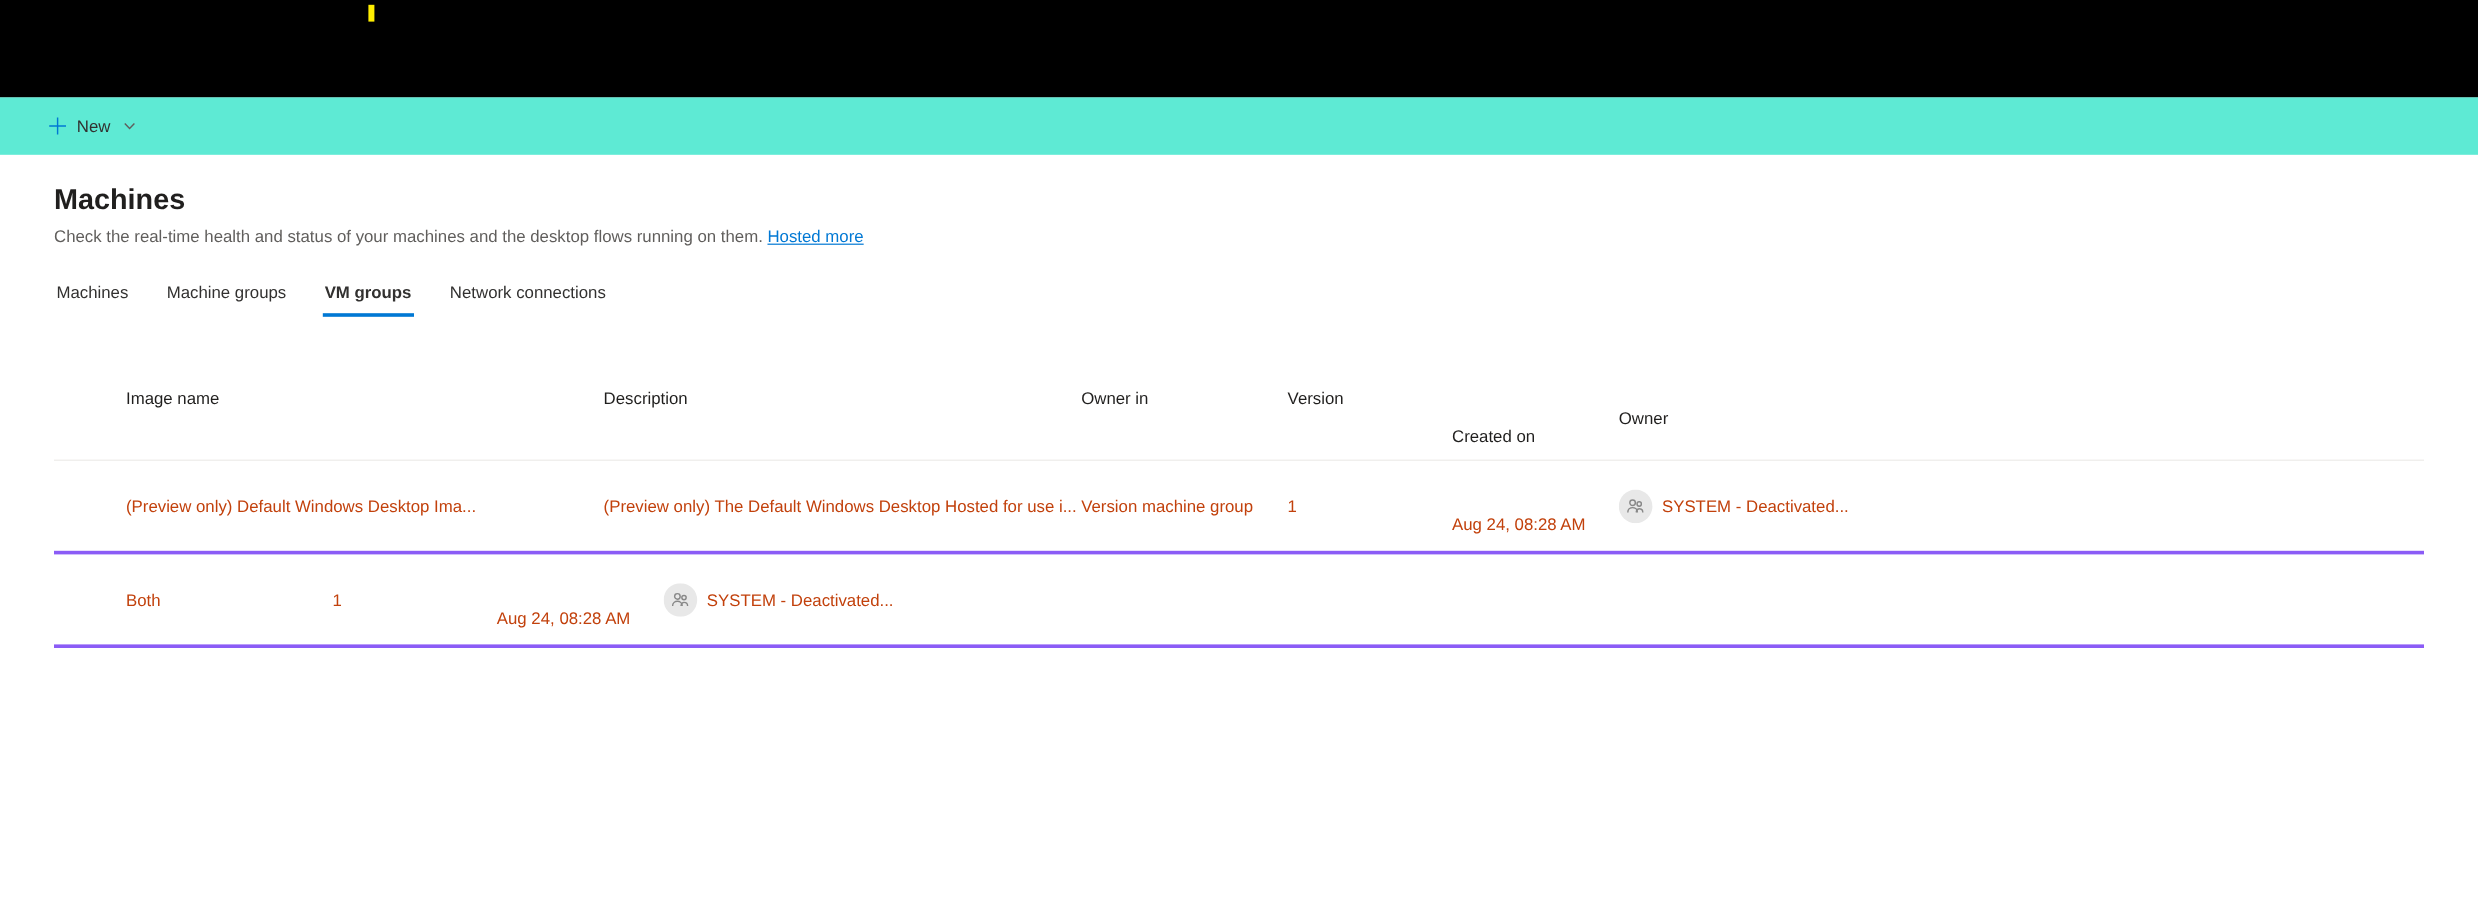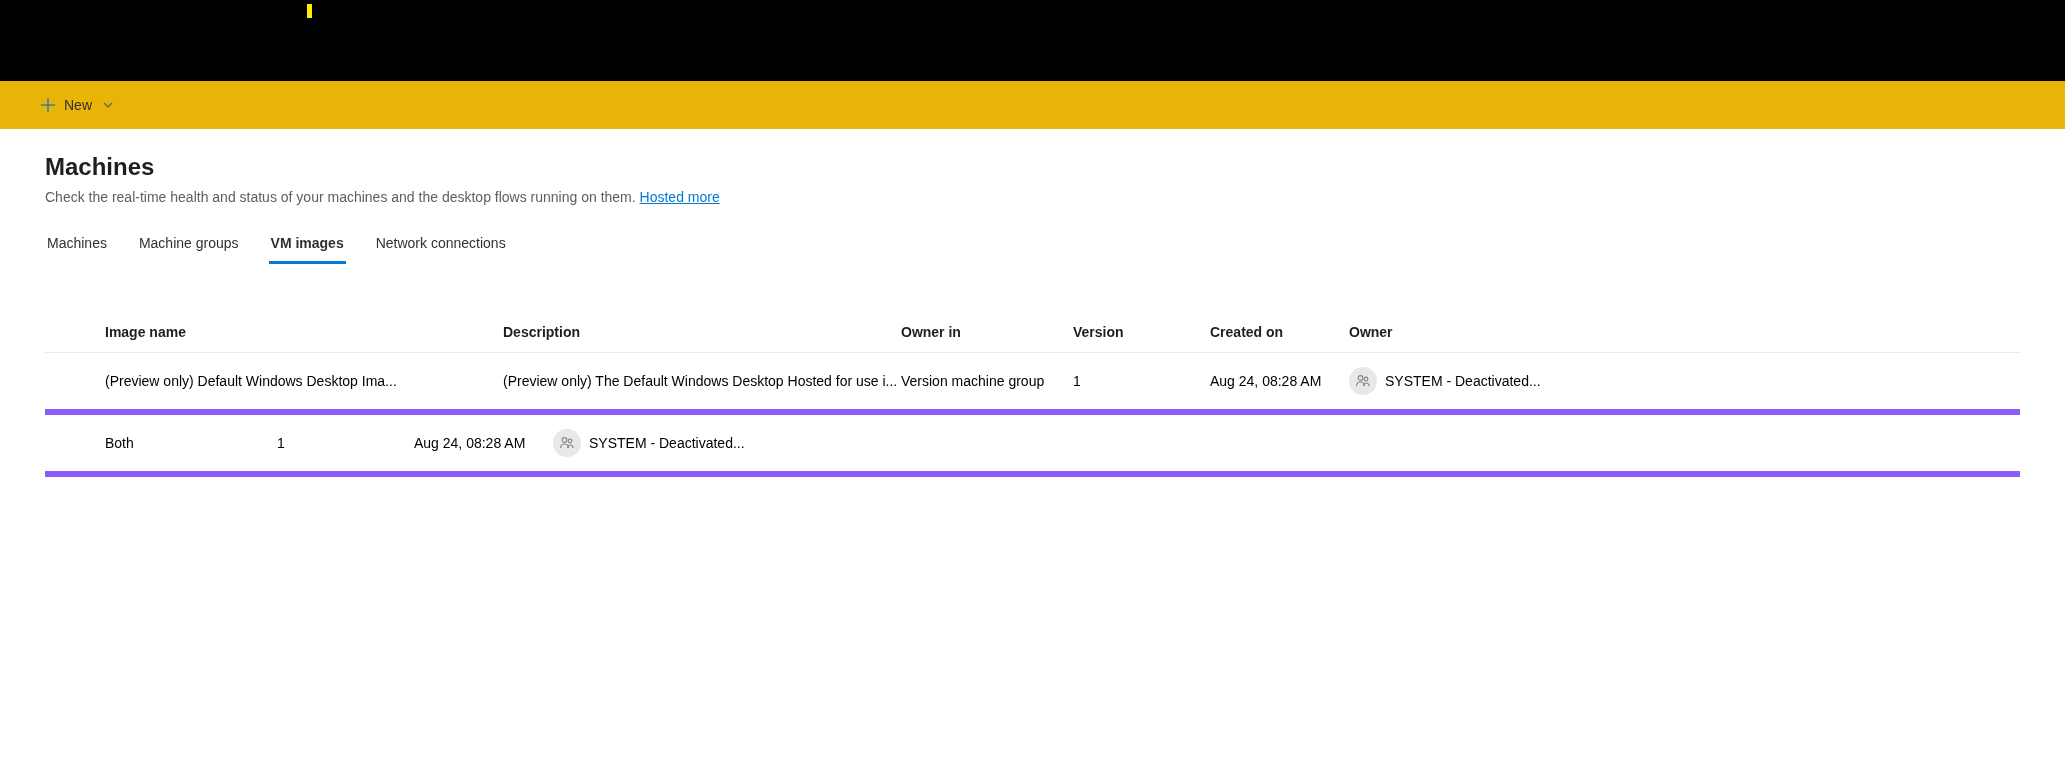--- a/index.html
+++ b/index.html
@@ -20,21 +20,21 @@
     }
     .yellow-mark {
       position: absolute;
       left: 307px;
       top: 4px;
       width: 5px;
       height: 14px;
       background: #ffee00;
     }
     .command-bar {
-      background: #eab308;
+      background: #5eead4;
       padding: 10px 40px;
       display: flex;
       align-items: center;
       height: 48px;
     }
     .new-btn {
       display: inline-flex;
       align-items: center;
       gap: 8px;
       cursor: pointer;
@@ -91,38 +91,38 @@
       font-weight: 600;
       border-bottom: 3px solid #0078d4;
     }
     .table-wrap {
       width: 100%;
     }
     .table-header {
       display: flex;
       padding: 12px 0;
       border-bottom: 1px solid #edebe9;
-      font-weight: 700;
+      font-weight: 400;
       font-size: 14px;
       color: #201f1e;
     }
     .table-row {
       display: flex;
       padding: 14px 0;
-      border-bottom: 6px solid #8b5cf6;
-      align-items: center;
-      font-size: 14px;
-      color: #000000;
+      border-bottom: 3px solid #8b5cf6;
+      align-items: center;
+      font-size: 14px;
+      color: #c2410c;
     }
     .col-sel { width: 60px; flex-shrink: 0; }
     .col-name { width: 398px; flex-shrink: 0; padding-right: 16px; overflow: hidden; text-overflow: ellipsis; white-space: nowrap; }
     .col-desc { width: 398px; flex-shrink: 0; padding-right: 0; overflow: hidden; text-overflow: ellipsis; white-space: nowrap; }
     .col-used { width: 172px; flex-shrink: 0; padding-right: 16px; }
     .col-ver { width: 137px; flex-shrink: 0; padding-right: 16px; }
-    .col-created { width: 139px; flex-shrink: 0; padding-right: 16px; }
+    .col-created { width: 139px; flex-shrink: 0; padding-right: 16px; margin-top: 31px; }
     .col-owner { flex: 1; display: flex; align-items: center; gap: 8px; overflow: hidden; }
     .owner-avatar {
       width: 28px;
       height: 28px;
       border-radius: 50%;
       background: #e8e8e8;
       display: inline-flex;
       align-items: center;
       justify-content: center;
       flex-shrink: 0;
@@ -160,21 +160,21 @@
 
 <div class="content">
   <h1 class="page-title">Machines</h1>
   <p class="page-subtitle">
     <span>Check the real-time health and status of your machines and the desktop flows running on them. </span><a class="learn-more">Hosted more</a>
   </p>
 
   <div class="tabs">
     <div class="tab">Machines</div>
     <div class="tab">Machine groups</div>
-    <div class="tab active">VM images</div>
+    <div class="tab active">VM groups</div>
     <div class="tab">Network connections</div>
   </div>
 
   <div class="table-wrap">
     <div class="table-header">
       <div class="col-sel"></div>
       <div class="col-name">Image name</div>
       <div class="col-desc">Description</div>
       <div class="col-used">Owner in</div>
       <div class="col-ver">Version</div>

